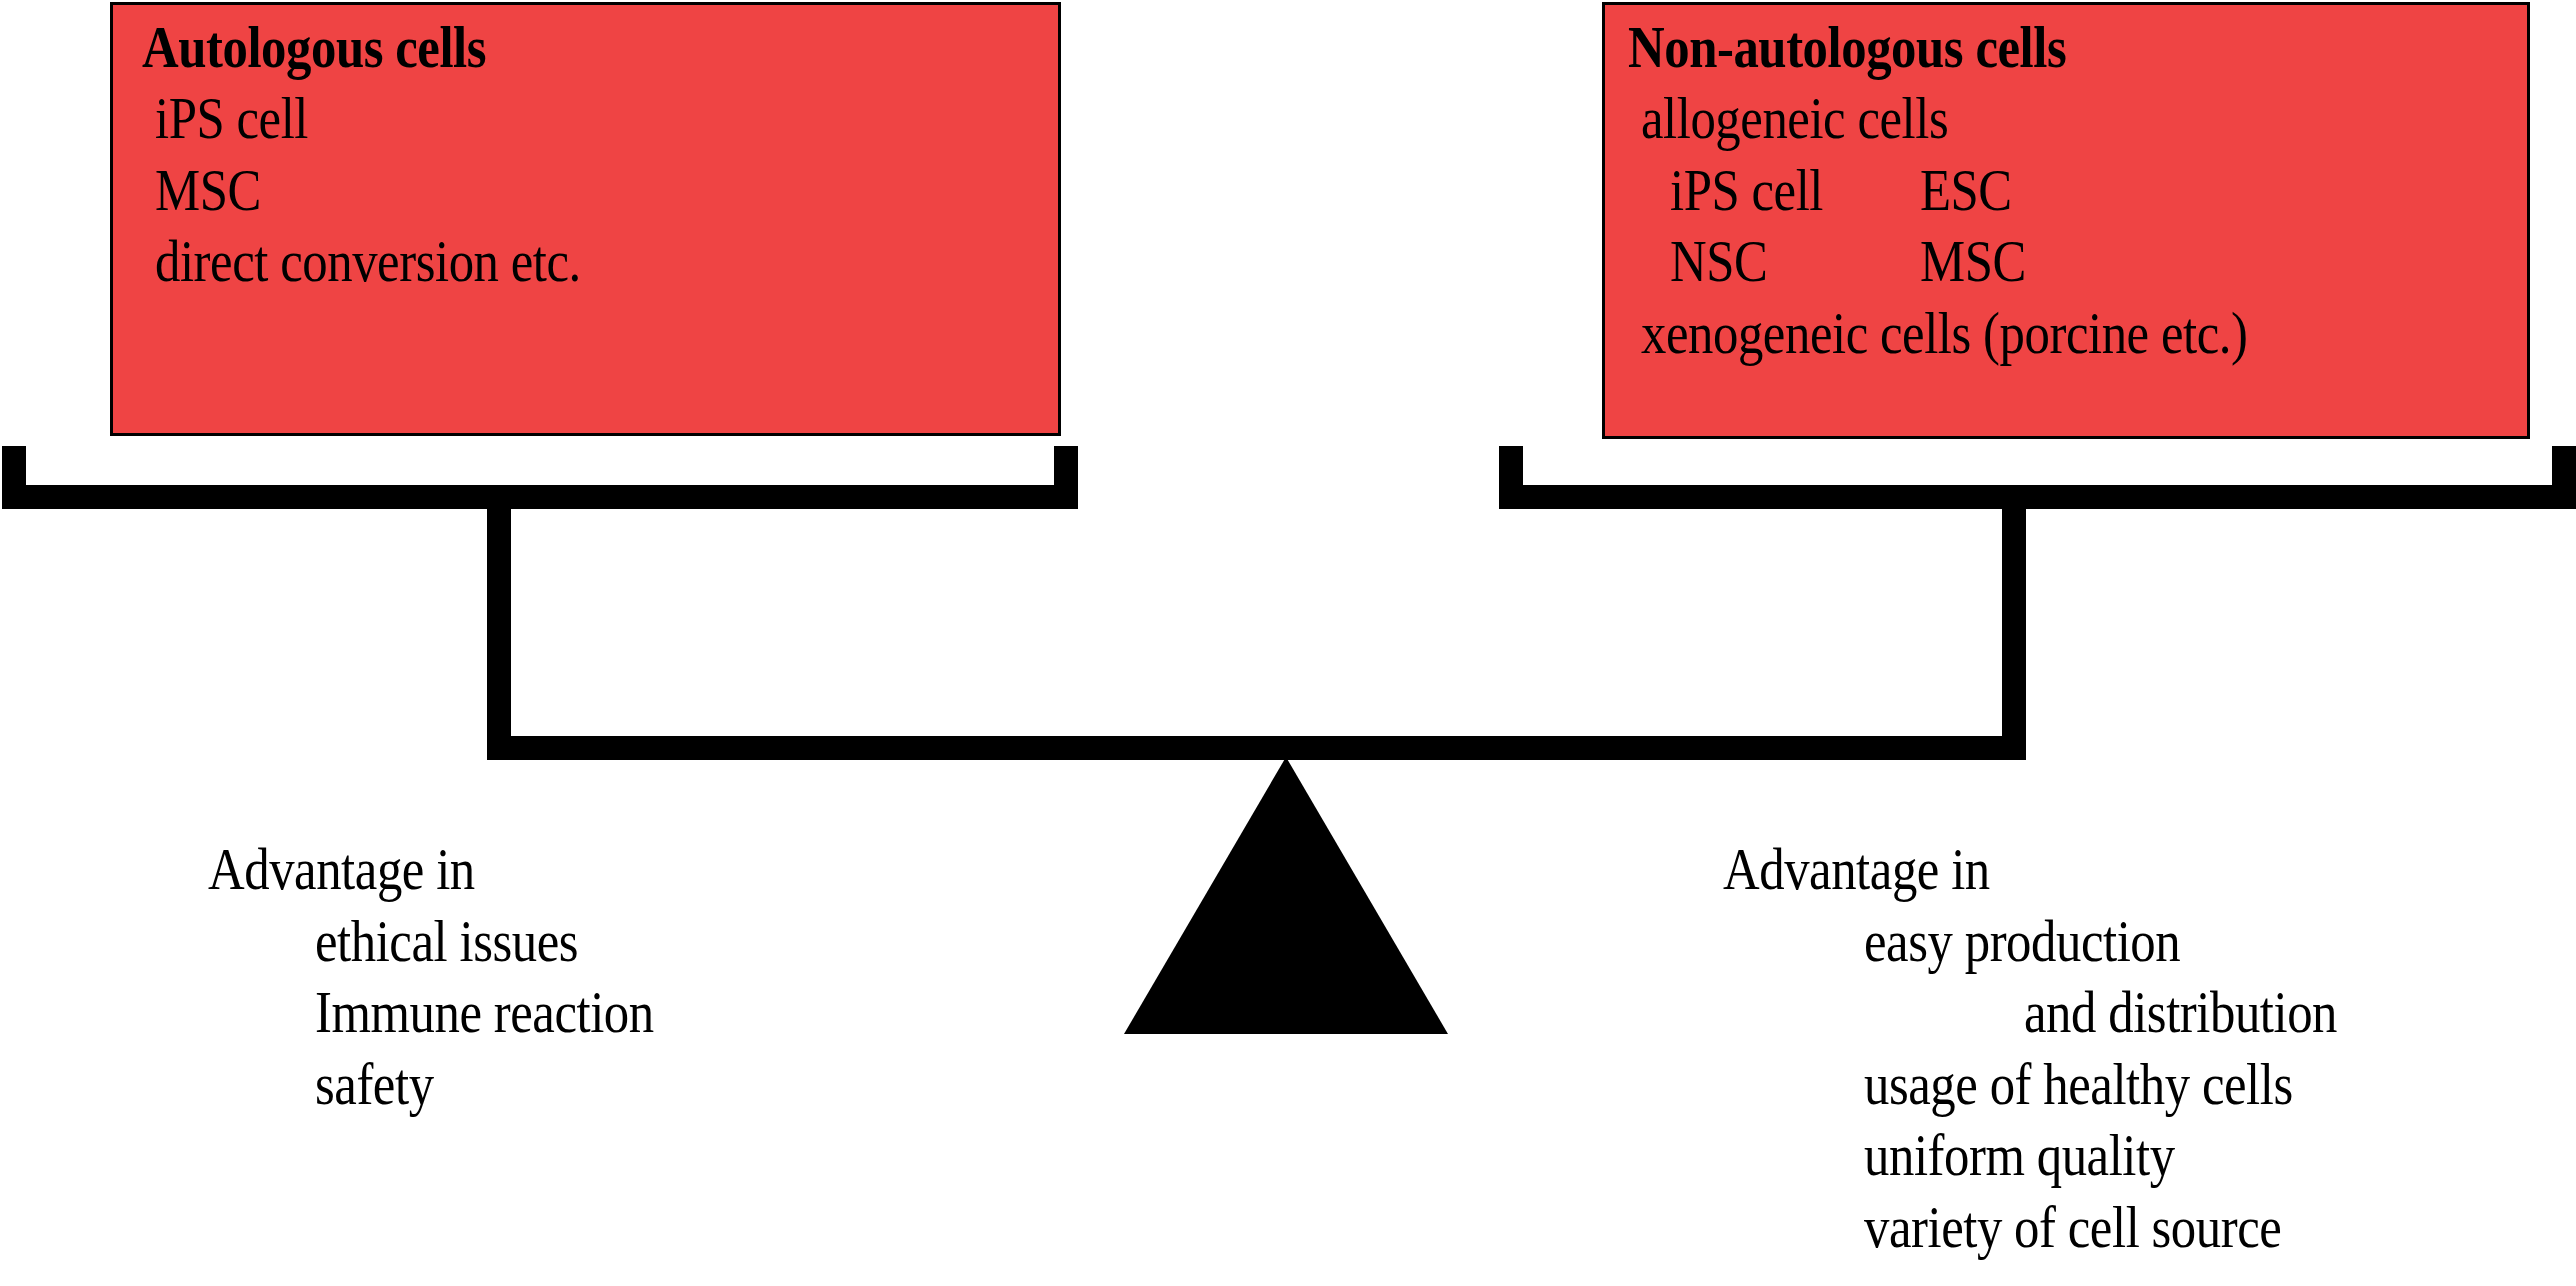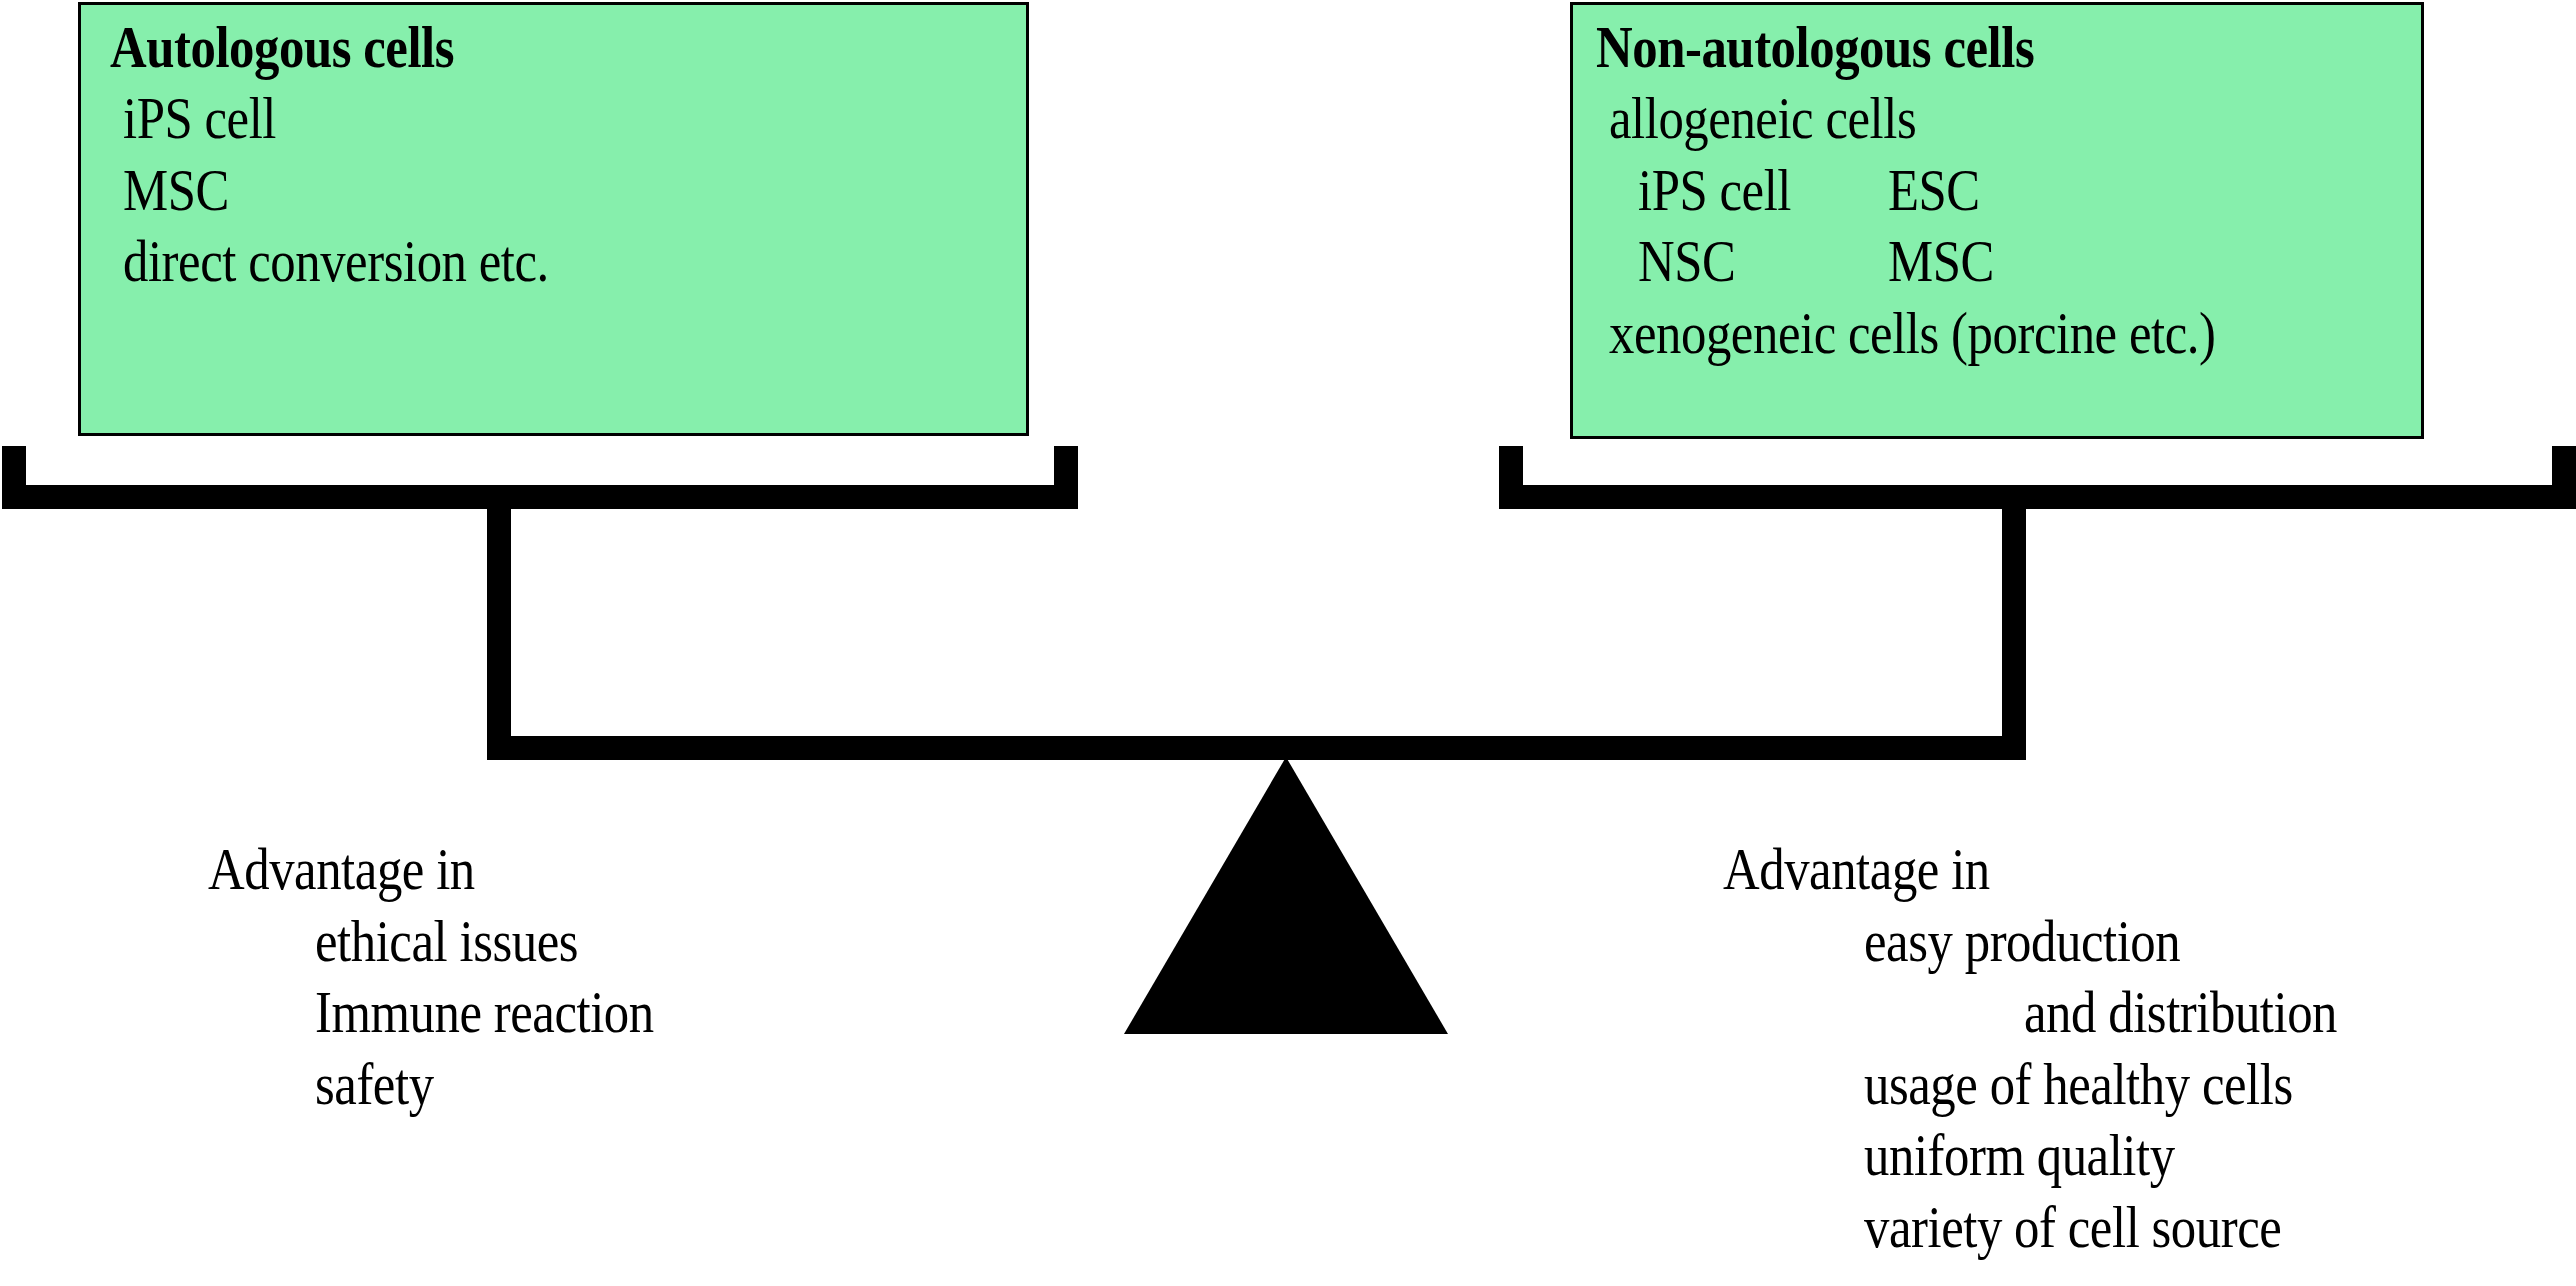--- a/index.html
+++ b/index.html
@@ -19,24 +19,25 @@
     height: 1286px;
     background: #ffffff;
     overflow: hidden;
   }
 
   
   .cell-box {
     position: absolute;
     box-sizing: border-box;
     border: 3.8px solid #000000;
-    background: #86efac;
+    background: #ef4444;
+    margin-left: 32px;
   }
   #box-left  { left: 78px;  top: 1.9px; width: 951px;  height: 434px; }
-  #box-right { left: 1570px; top: 1.9px; width: 854px; height: 437px; text-align: center; }
+  #box-right { left: 1570px; top: 1.9px; width: 928px; height: 437px; text-align: center; }
 
   .box-inner {
     position: relative;
     width: 100%;
     height: 100%;
   }
 
   .line {
     position: absolute;
     white-space: pre;

